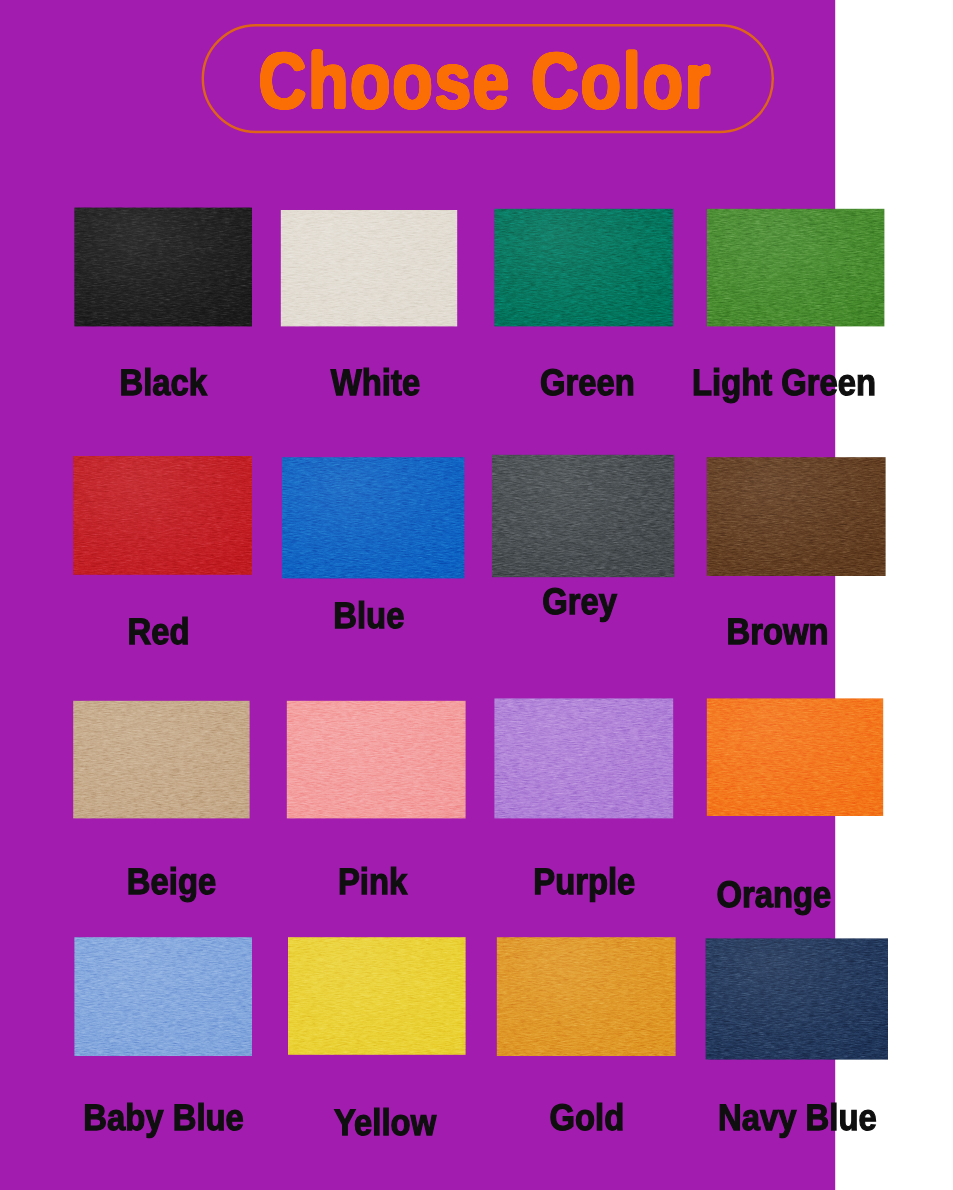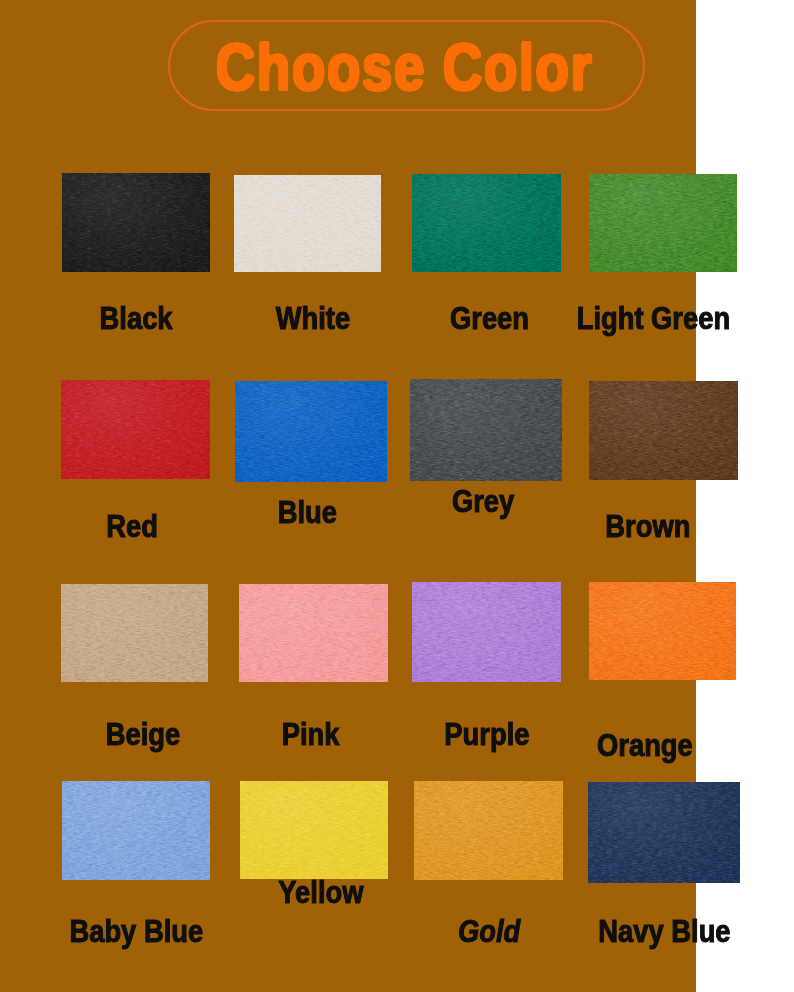--- a/index.html
+++ b/index.html
@@ -1,18 +1,18 @@
 <!DOCTYPE html>
 <html><head>
 <meta charset="utf-8">
 <title>Choose Color</title>
 <style>
   html,body{margin:0;padding:0;background:#ffffff;}
   body{width:794px;height:992px;overflow:hidden;font-family:"Liberation Sans",sans-serif;}
-  .page{position:relative;width:696px;height:992px;background:#a16207;}
+  .page{position:relative;width:696px;height:992px;background:#a21caf;}
 
   .title-pill{position:absolute;left:167.5px;top:20px;width:477.5px;height:91px;
     border:2.1px solid #dd6418;border-radius:46px;box-sizing:border-box;}
   .title-text{position:absolute;left:165px;top:21.5px;width:478px;height:90px;
     display:flex;align-items:center;justify-content:center;
     font-family:"Liberation Sans",sans-serif;font-weight:700;font-size:66px;
     color:#fa6e05;white-space:nowrap;filter:url(#bubble);}
   .title-text > span{display:inline-block;transform:scaleX(0.838);letter-spacing:1.5px;}
 
   .cell{position:absolute;left:0;top:0;}
@@ -322,31 +322,31 @@
     <div class="labelbox" style="left:-13.3px;top:909.5px;">
       <span class="label">Baby Blue</span>
     </div>
   </div>
   <div class="cell">
     <div class="swatch" style="left:240px;top:781px;width:148px;height:98px;background-color:#ead130">
       <div class="tex t16"></div>
       <div class="tex2 w16"></div>
       <div class="shade"></div>
     </div>
-    <div class="labelbox" style="left:171.3px;top:871px;">
+    <div class="labelbox" style="left:171.3px;top:914px;">
       <span class="label">Yellow</span>
     </div>
   </div>
   <div class="cell">
     <div class="swatch" style="left:414px;top:781px;width:149px;height:99px;background-color:#df9722">
       <div class="tex t17"></div>
       <div class="tex2 w17"></div>
       <div class="shade"></div>
     </div>
-    <div class="labelbox" style="left:339.4px;top:909.5px;font-style:italic;">
+    <div class="labelbox" style="left:339.4px;top:909.5px;">
       <span class="label">Gold</span>
     </div>
   </div>
   <div class="cell">
     <div class="swatch" style="left:588px;top:782px;width:152px;height:101px;background-color:#1e3459">
       <div class="tex t18"></div>
       <div class="tex2 w18"></div>
       <div class="shade"></div>
     </div>
     <div class="labelbox" style="left:514.0px;top:909.5px;">

